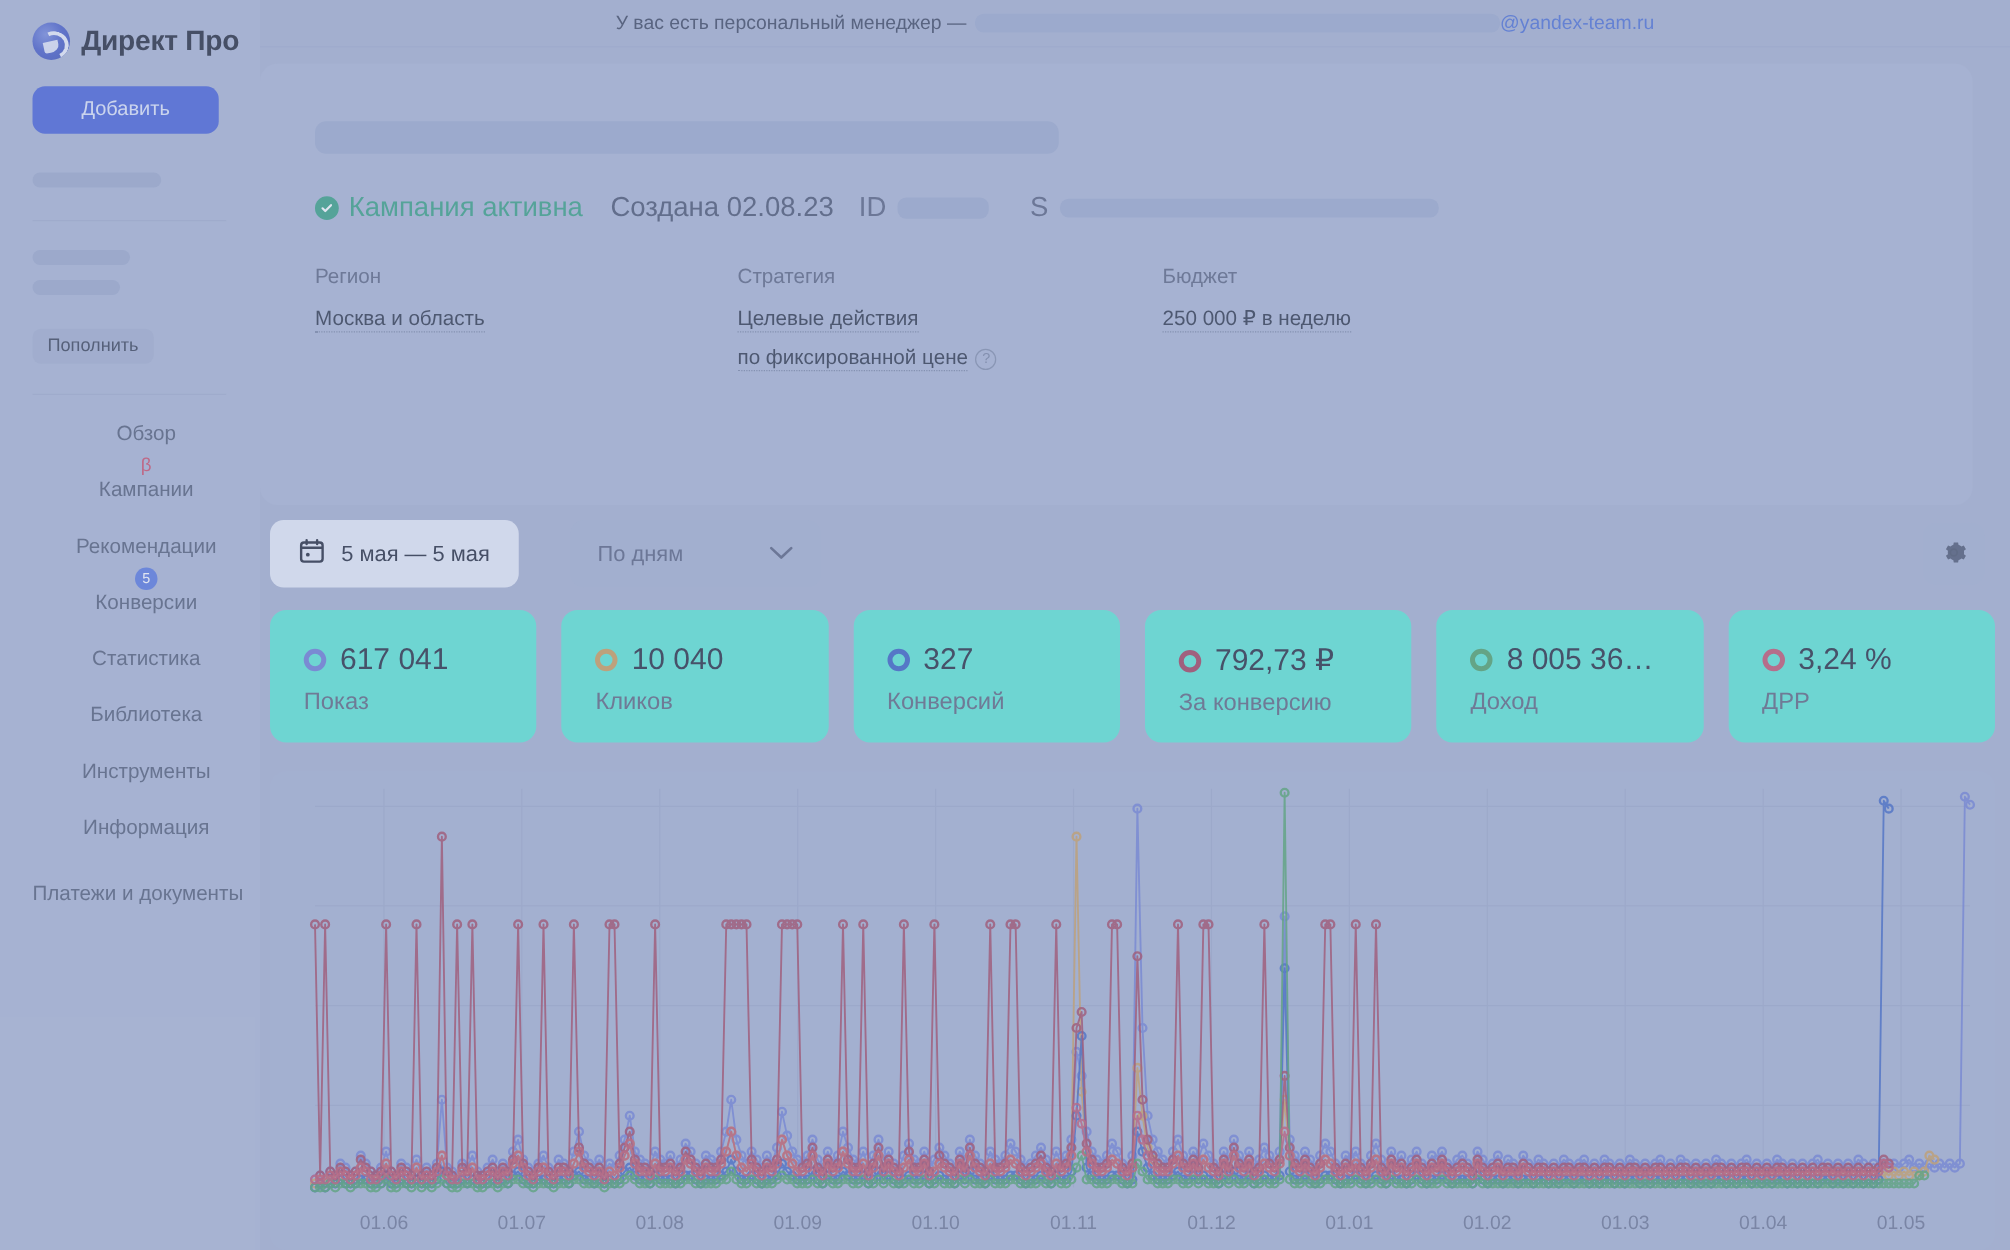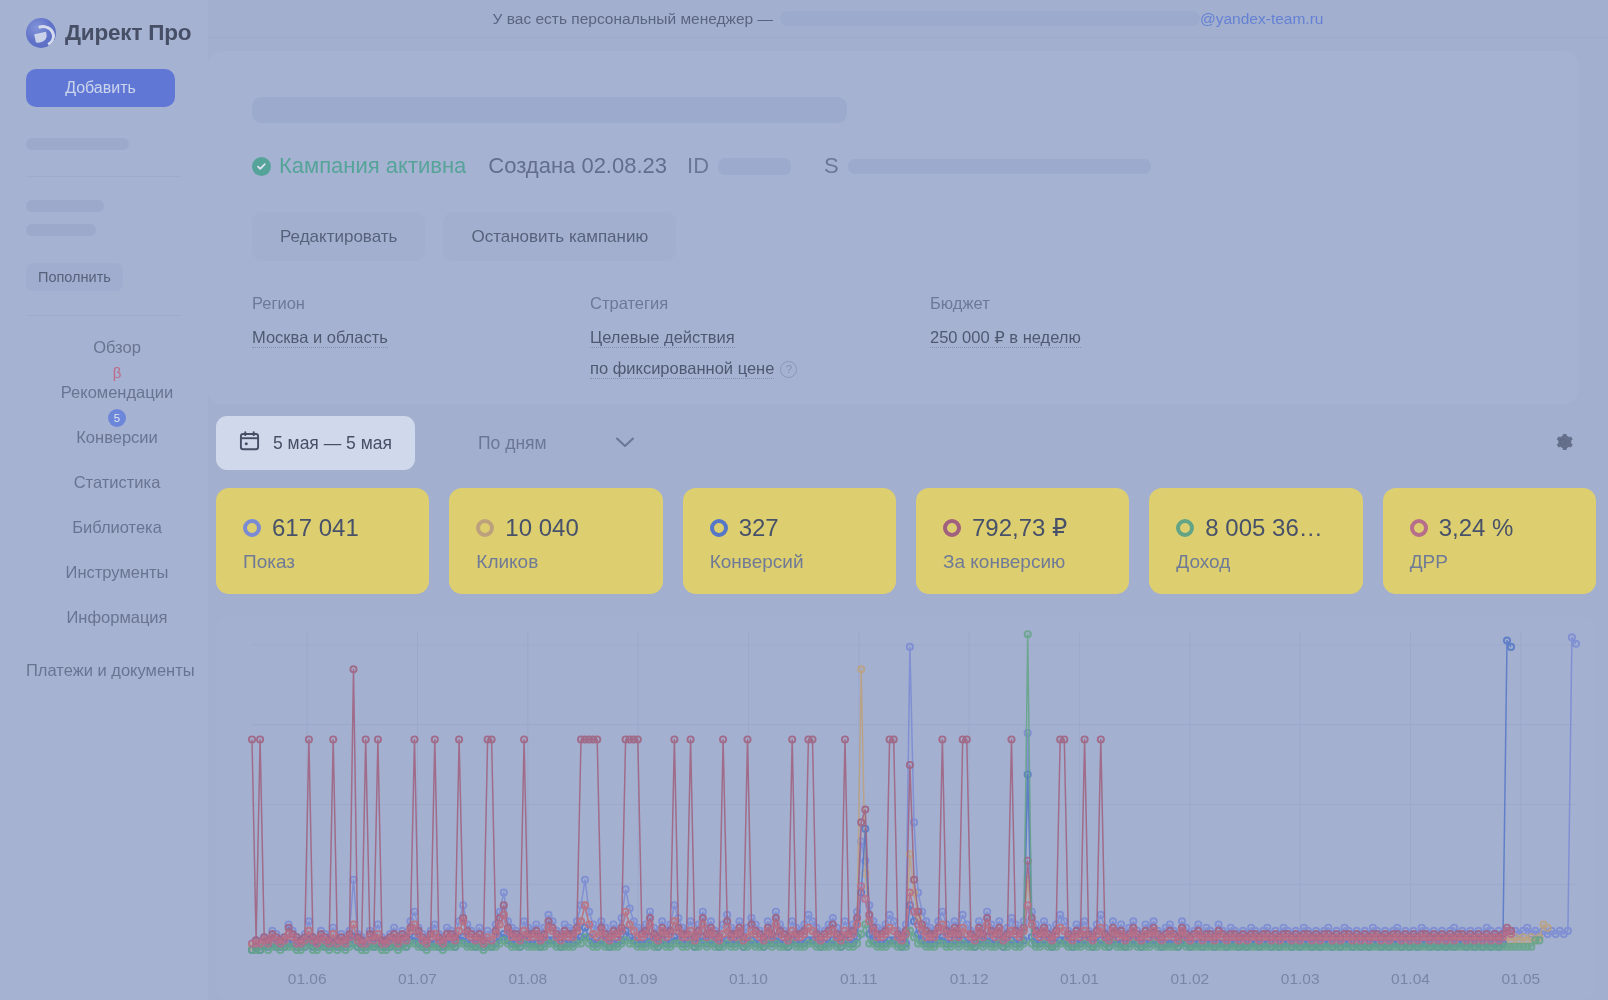--- a/index.html
+++ b/index.html
@@ -150,21 +150,21 @@
   .gear-btn {
     position: absolute; right: 8px; top: 6px;
     width: 50px; height: 50px; border-radius: 11px; background: #a8b3d0;
     display: flex; align-items: center; justify-content: center;
     border: none; cursor: pointer;
   }
 
   
   .metrics { position: absolute; left: 8px; top: 488px; right: 12px; display: flex; gap: 20px; }
   .metric {
-    flex: 1 1 0; background: #fde047; border-radius: 13px;
+    flex: 1 1 0; background: #5eead4; border-radius: 13px;
     height: 106px; padding: 26px 0 0 27px;
   }
   .metric-top { display: flex; align-items: center; gap: 11px; }
   .ring { width: 18px; height: 18px; border-radius: 50%; border: 4px solid #000; flex: 0 0 18px; }
   .metric-value { font-size: 24px; color: #262d3e; white-space: nowrap; }
   .metric-label { font-size: 19px; color: #5f687f; margin-top: 9px; }
 
   
   .chart-panel {
     position: absolute; left: 8px; top: 617px; right: 12px; bottom: 0;
@@ -206,20 +206,23 @@
     <div class="skel sk3"></div>
 
     <button class="btn-top-up">Пополнить</button>
 
     <div class="divline2"></div>
 
     <nav class="nav">
       <div class="nav-item">
         <span class="nav-label">Обзор</span>
         <span class="beta">β</span>
+      </div>
+      <div class="nav-item">
+        <span class="nav-label">Кампании</span>
       </div>
       <div class="nav-item">
         <span class="nav-label">Рекомендации</span>
         <span class="badge">5</span>
       </div>
       <div class="nav-item">
         <span class="nav-label">Конверсии</span>
       </div>
       <div class="nav-item">
         <span class="nav-label">Статистика</span>
@@ -259,24 +262,20 @@
           </span>
           <span>Кампания активна</span>
         </span>
         <span class="created">Создана 02.08.23</span>
         <span class="idlabel">ID</span>
         <span class="mask-bar id-mask"></span>
         <span class="slabel">S</span>
         <span class="mask-bar s-mask"></span>
       </div>
 
-      <div class="btn-row">
-        <button class="btn-secondary">Редактировать</button>
-        <button class="btn-secondary">Остановить кампанию</button>
-      </div>
 
       <div class="params">
         <div class="param p-region">
           <div class="param-label">Регион</div>
           <div class="param-value">
             <span class="dotted">Москва и область</span>
           </div>
         </div>
         <div class="param p-strategy">
           <div class="param-label">Стратегия</div>

